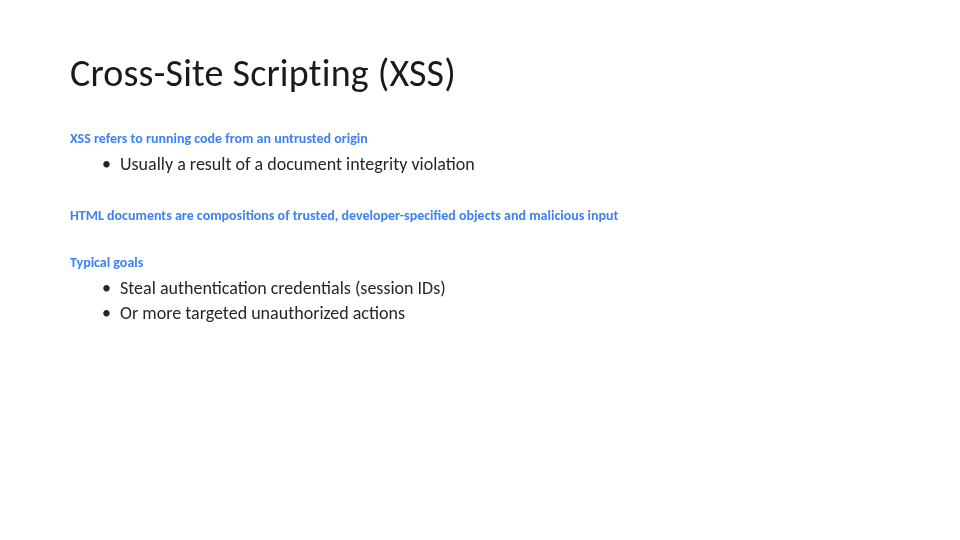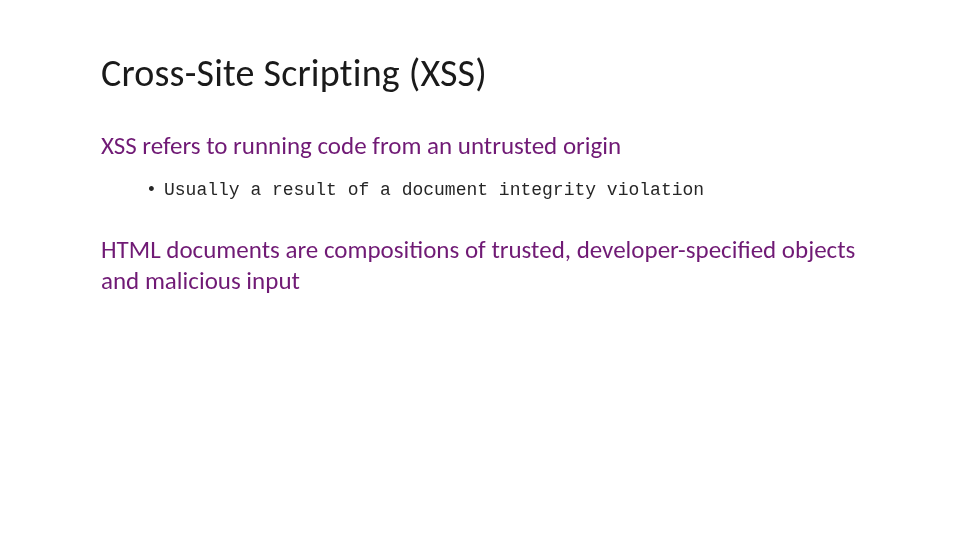--- a/index.html
+++ b/index.html
@@ -8,44 +8,43 @@
     width: 960px;
     height: 540px;
     background: #ffffff;
     font-family: "Calibri", "Segoe UI", Arial, sans-serif;
     color: #000000;
   }
   .slide {
     box-sizing: border-box;
     width: 960px;
     height: 412px;
-    padding: 50px 70px 40px 101px;
+    padding: 50px 70px 40px 70px;
   }
   .title {
     font-size: 38px;
     font-weight: 400;
     margin: 0 0 34px 0;
     letter-spacing: 0.2px;
     color: #1a1a1a;
   }
   .section {
     margin-bottom: 30px;
   }
   .section-head {
-    font-size: 25px;
-    font-weight: 400;
+    font-size: 14px;
+    font-weight: 700;
     margin: 0 0 4px 0;
     line-height: 1.25;
-    color: #701a75;
+    color: #3b82f6;
   }
   ul.bullets {
-    margin: 17px;
+    margin: 4px;
     padding: 0 0 0 46px;
     list-style: none;
-    font-family: Liberation Mono, monospace;
   }
   ul.bullets li {
     position: relative;
     font-size: 18px;
     line-height: 1.3;
     color: #262626;
     padding: 1px 0;
   }
   ul.bullets li::before {
     content: "•";
@@ -65,13 +64,20 @@
     <p class="section-head">XSS refers to running code from an untrusted origin</p>
     <ul class="bullets">
       <li>Usually a result of a document integrity violation</li>
     </ul>
   </div>
 
   <div class="section">
     <p class="section-head">HTML documents are compositions of trusted, developer-specified objects and malicious input</p>
   </div>
 
+  <div class="section">
+    <p class="section-head">Typical goals</p>
+    <ul class="bullets">
+      <li>Steal authentication credentials (session IDs)</li>
+      <li>Or more targeted unauthorized actions</li>
+    </ul>
+  </div>
 </div>
 
 </body></html>

